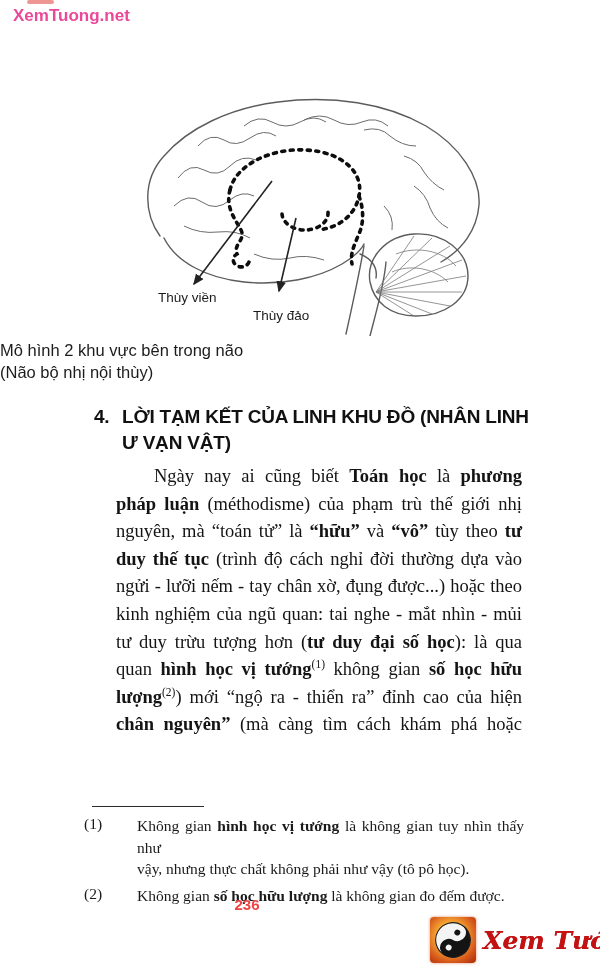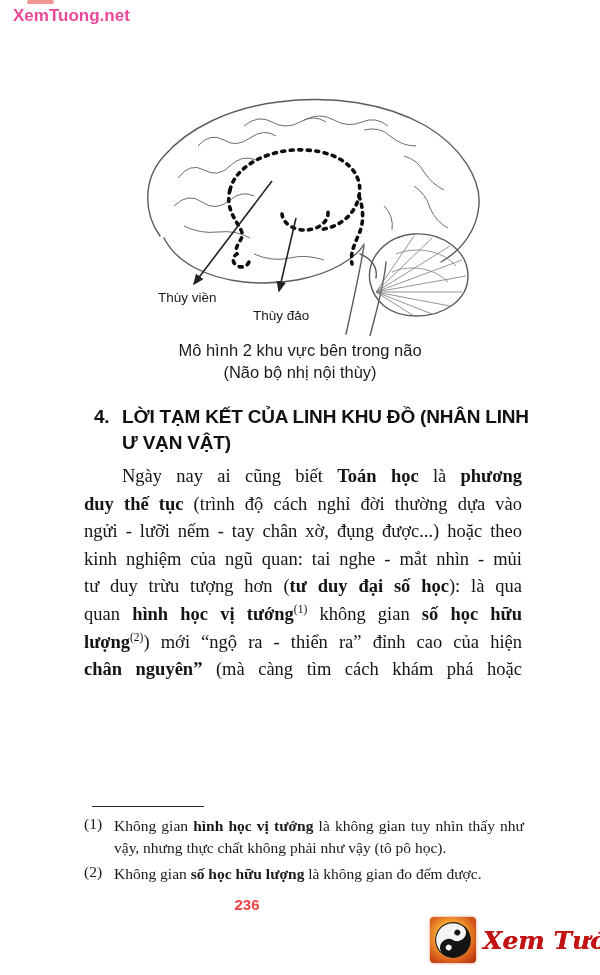--- a/index.html
+++ b/index.html
@@ -6,37 +6,37 @@
   body{width:600px;height:975px;position:relative;background:#ffffff;overflow:hidden;
        font-family:"Liberation Serif",serif;color:#171717;}
   [data-name]{box-sizing:border-box;}
 
   .watermark{position:absolute;left:13px;top:6px;font-family:"Liberation Sans",sans-serif;
              font-size:17px;font-weight:700;color:#ec4899;text-decoration:none;}
   .top-red-artifact{position:absolute;left:27px;top:0;width:27px;height:4px;background:#e2403a;
              opacity:.55;border-radius:2px;filter:blur(.6px);}
 
   .figure{position:absolute;left:112px;top:86px;width:400px;height:250px;}
-  .fig-caption{position:absolute;left:0;top:340px;width:600px;text-align:center;
+  .fig-caption{position:absolute;left:0;top:340px;width:600px;text-align:left;
                font-family:"Liberation Sans",sans-serif;font-size:16.5px;line-height:21.5px;color:#1c1c1c;}
 
   .heading{position:absolute;left:94px;top:404px;width:446px;display:grid;
            grid-template-columns:28px 1fr;font-family:"Liberation Sans",sans-serif;
            font-weight:700;font-size:19px;line-height:26px;color:#111;letter-spacing:-0.2px;}
 
   .body-para{position:absolute;left:84px;top:463px;width:438px;font-size:18.5px;color:#141414;}
-  .bline{height:27.6px;line-height:27.6px;text-align:justify;text-align-last:justify;white-space:nowrap0;}
+  .bline{height:27.6px;line-height:27.6px;text-align:justify;text-align-last:justify;white-space:nowrap0;margin-left:32px;}
   .bline:first-child{text-indent:38px;}
   .b{font-weight:700;}
   sup{font-size:11.5px;line-height:0;}
 
   .fn-divider{position:absolute;left:92px;top:806px;width:112px;height:0;border-top:1.6px solid #2a2a2a;}
   .footnotes{position:absolute;left:84px;top:815px;width:440px;font-size:15.5px;color:#1a1a1a;}
   .fnrow{display:grid;grid-template-columns:30px 1fr;margin-bottom:5px;}
-  .fnline{line-height:21.5px;}
+  .fnline{line-height:21.5px;margin-left:23px;}
   .fnline.just{text-align:justify;text-align-last:justify;}
 
   .page-number{position:absolute;left:0;top:896px;width:494px;text-align:center;
                font-family:"Liberation Sans",sans-serif;font-weight:700;font-size:15px;color:#ef4444;}
 
   .site-logo{position:absolute;left:430px;top:917px;display:flex;align-items:center;gap:7px;text-decoration:none;}
   .yy-box{width:46px;height:46px;border-radius:4px;display:flex;align-items:center;justify-content:center;
           background:radial-gradient(circle at 45% 42%, #fde7bc 0%, #f6a733 38%, #d4551a 72%, #a82808 100%);
           box-shadow:0 0 3px rgba(200,70,10,.6);}
   .logo-script{font-family:"DejaVu Serif",serif;font-style:italic;font-weight:700;font-size:25px;
@@ -115,20 +115,22 @@
 <div class="heading" data-name="section-heading">
   <div data-name="section-number">4.</div>
   <div>
     <div data-name="section-heading-line1">LỜI TẠM KẾT CỦA LINH KHU ĐỒ (NHÂN LINH</div>
     <div data-name="section-heading-line2">Ư VẠN VẬT)</div>
   </div>
 </div>
 
 <div class="body-para" data-name="body-paragraph">
     <div class="bline" data-name="body-line"><span>Ngày nay ai cũng biết </span><span class="b">Toán học</span><span> là </span><span class="b">phương</span></div>
+    <div class="bline" data-name="body-line"><span class="b">pháp luận</span><span> (méthodisme) của phạm trù thế giới nhị</span></div>
+    <div class="bline" data-name="body-line"><span>nguyên, mà “toán tử” là </span><span class="b">“hữu”</span><span> và </span><span class="b">“vô”</span><span> tùy theo </span><span class="b">tư</span></div>
     <div class="bline" data-name="body-line"><span class="b">duy thế tục</span><span> (trình độ cách nghỉ đời thường dựa vào</span></div>
     <div class="bline" data-name="body-line"><span>ngửi - lưỡi nếm - tay chân xờ, đụng được...) hoặc theo</span></div>
     <div class="bline" data-name="body-line"><span>kinh nghiệm của ngũ quan: tai nghe - mắt nhìn - mủi</span></div>
     <div class="bline" data-name="body-line"><span>tư duy trừu tượng hơn (</span><span class="b">tư duy đại số học</span><span>): là qua</span></div>
     <div class="bline" data-name="body-line"><span>quan </span><span class="b">hình học vị tướng</span><sup>(1)</sup><span> không gian </span><span class="b">số học hữu</span></div>
     <div class="bline" data-name="body-line"><span class="b">lượng</span><sup>(2)</sup><span>) mới “ngộ ra - thiển ra” đỉnh cao của hiện</span></div>
     <div class="bline" data-name="body-line"><span class="b">chân nguyên”</span><span> (mà càng tìm cách khám phá hoặc</span></div>
   </div>
 
 <div class="fn-divider" data-name="footnote-divider"></div>

